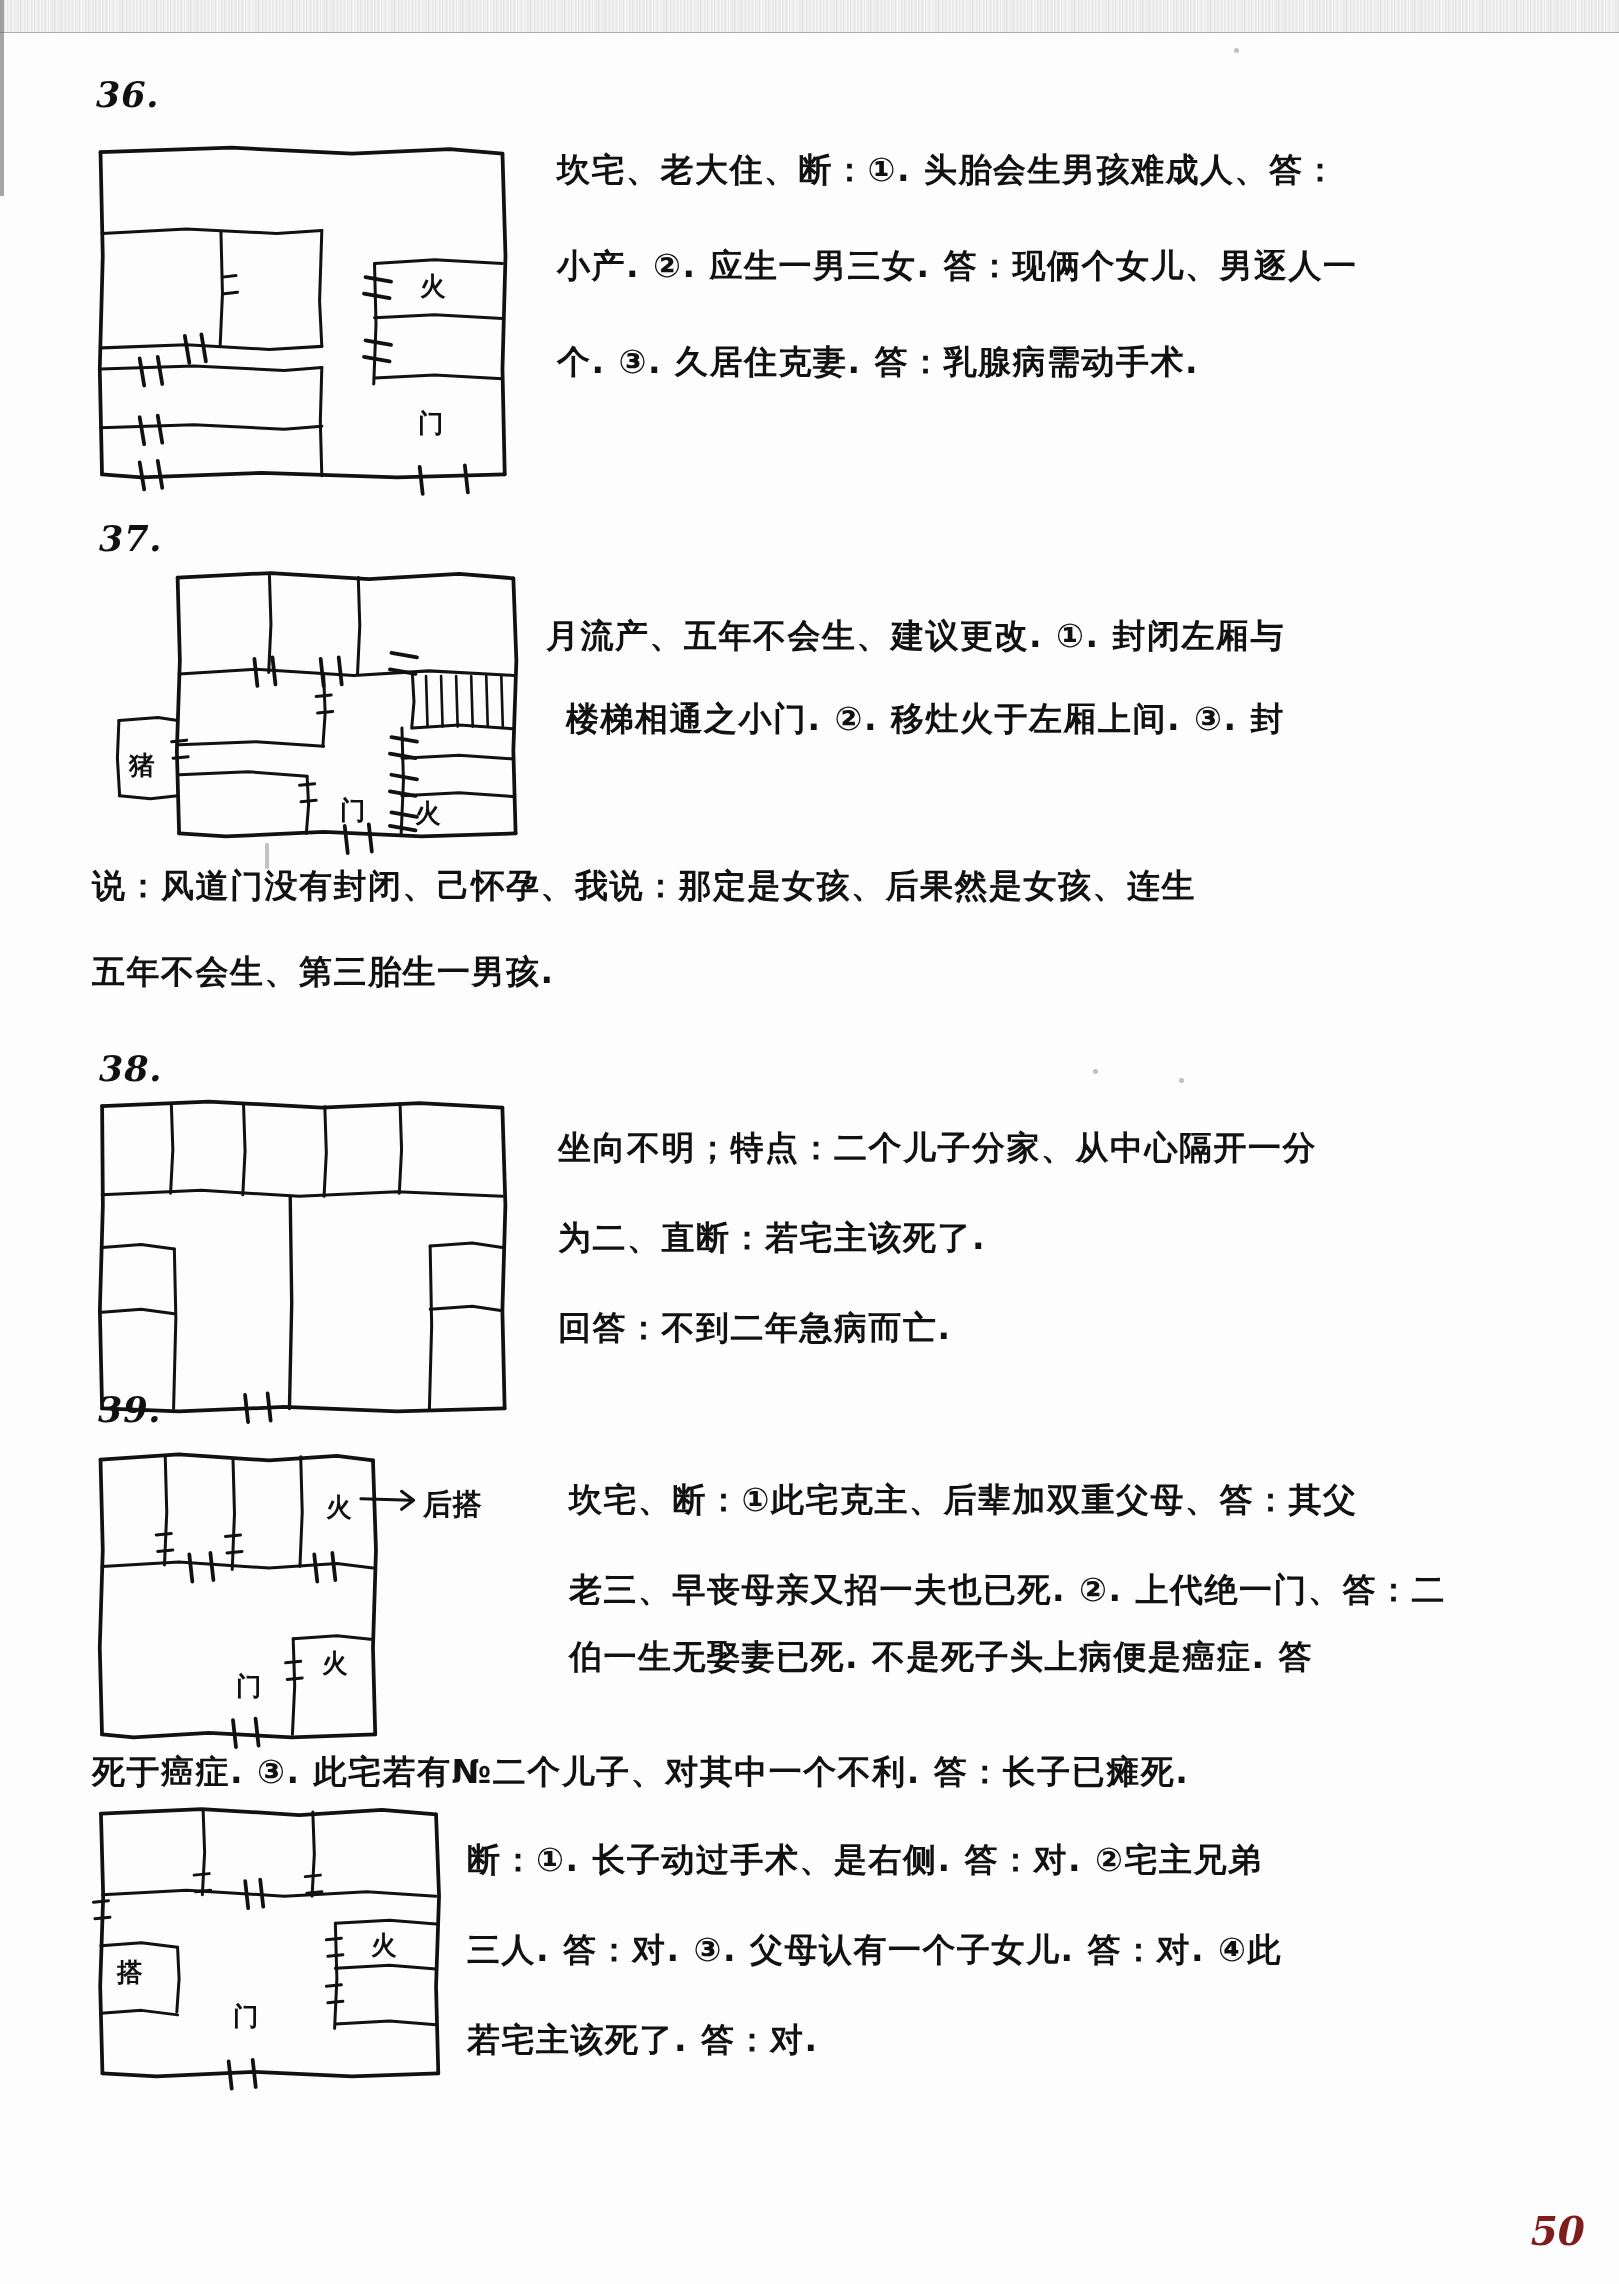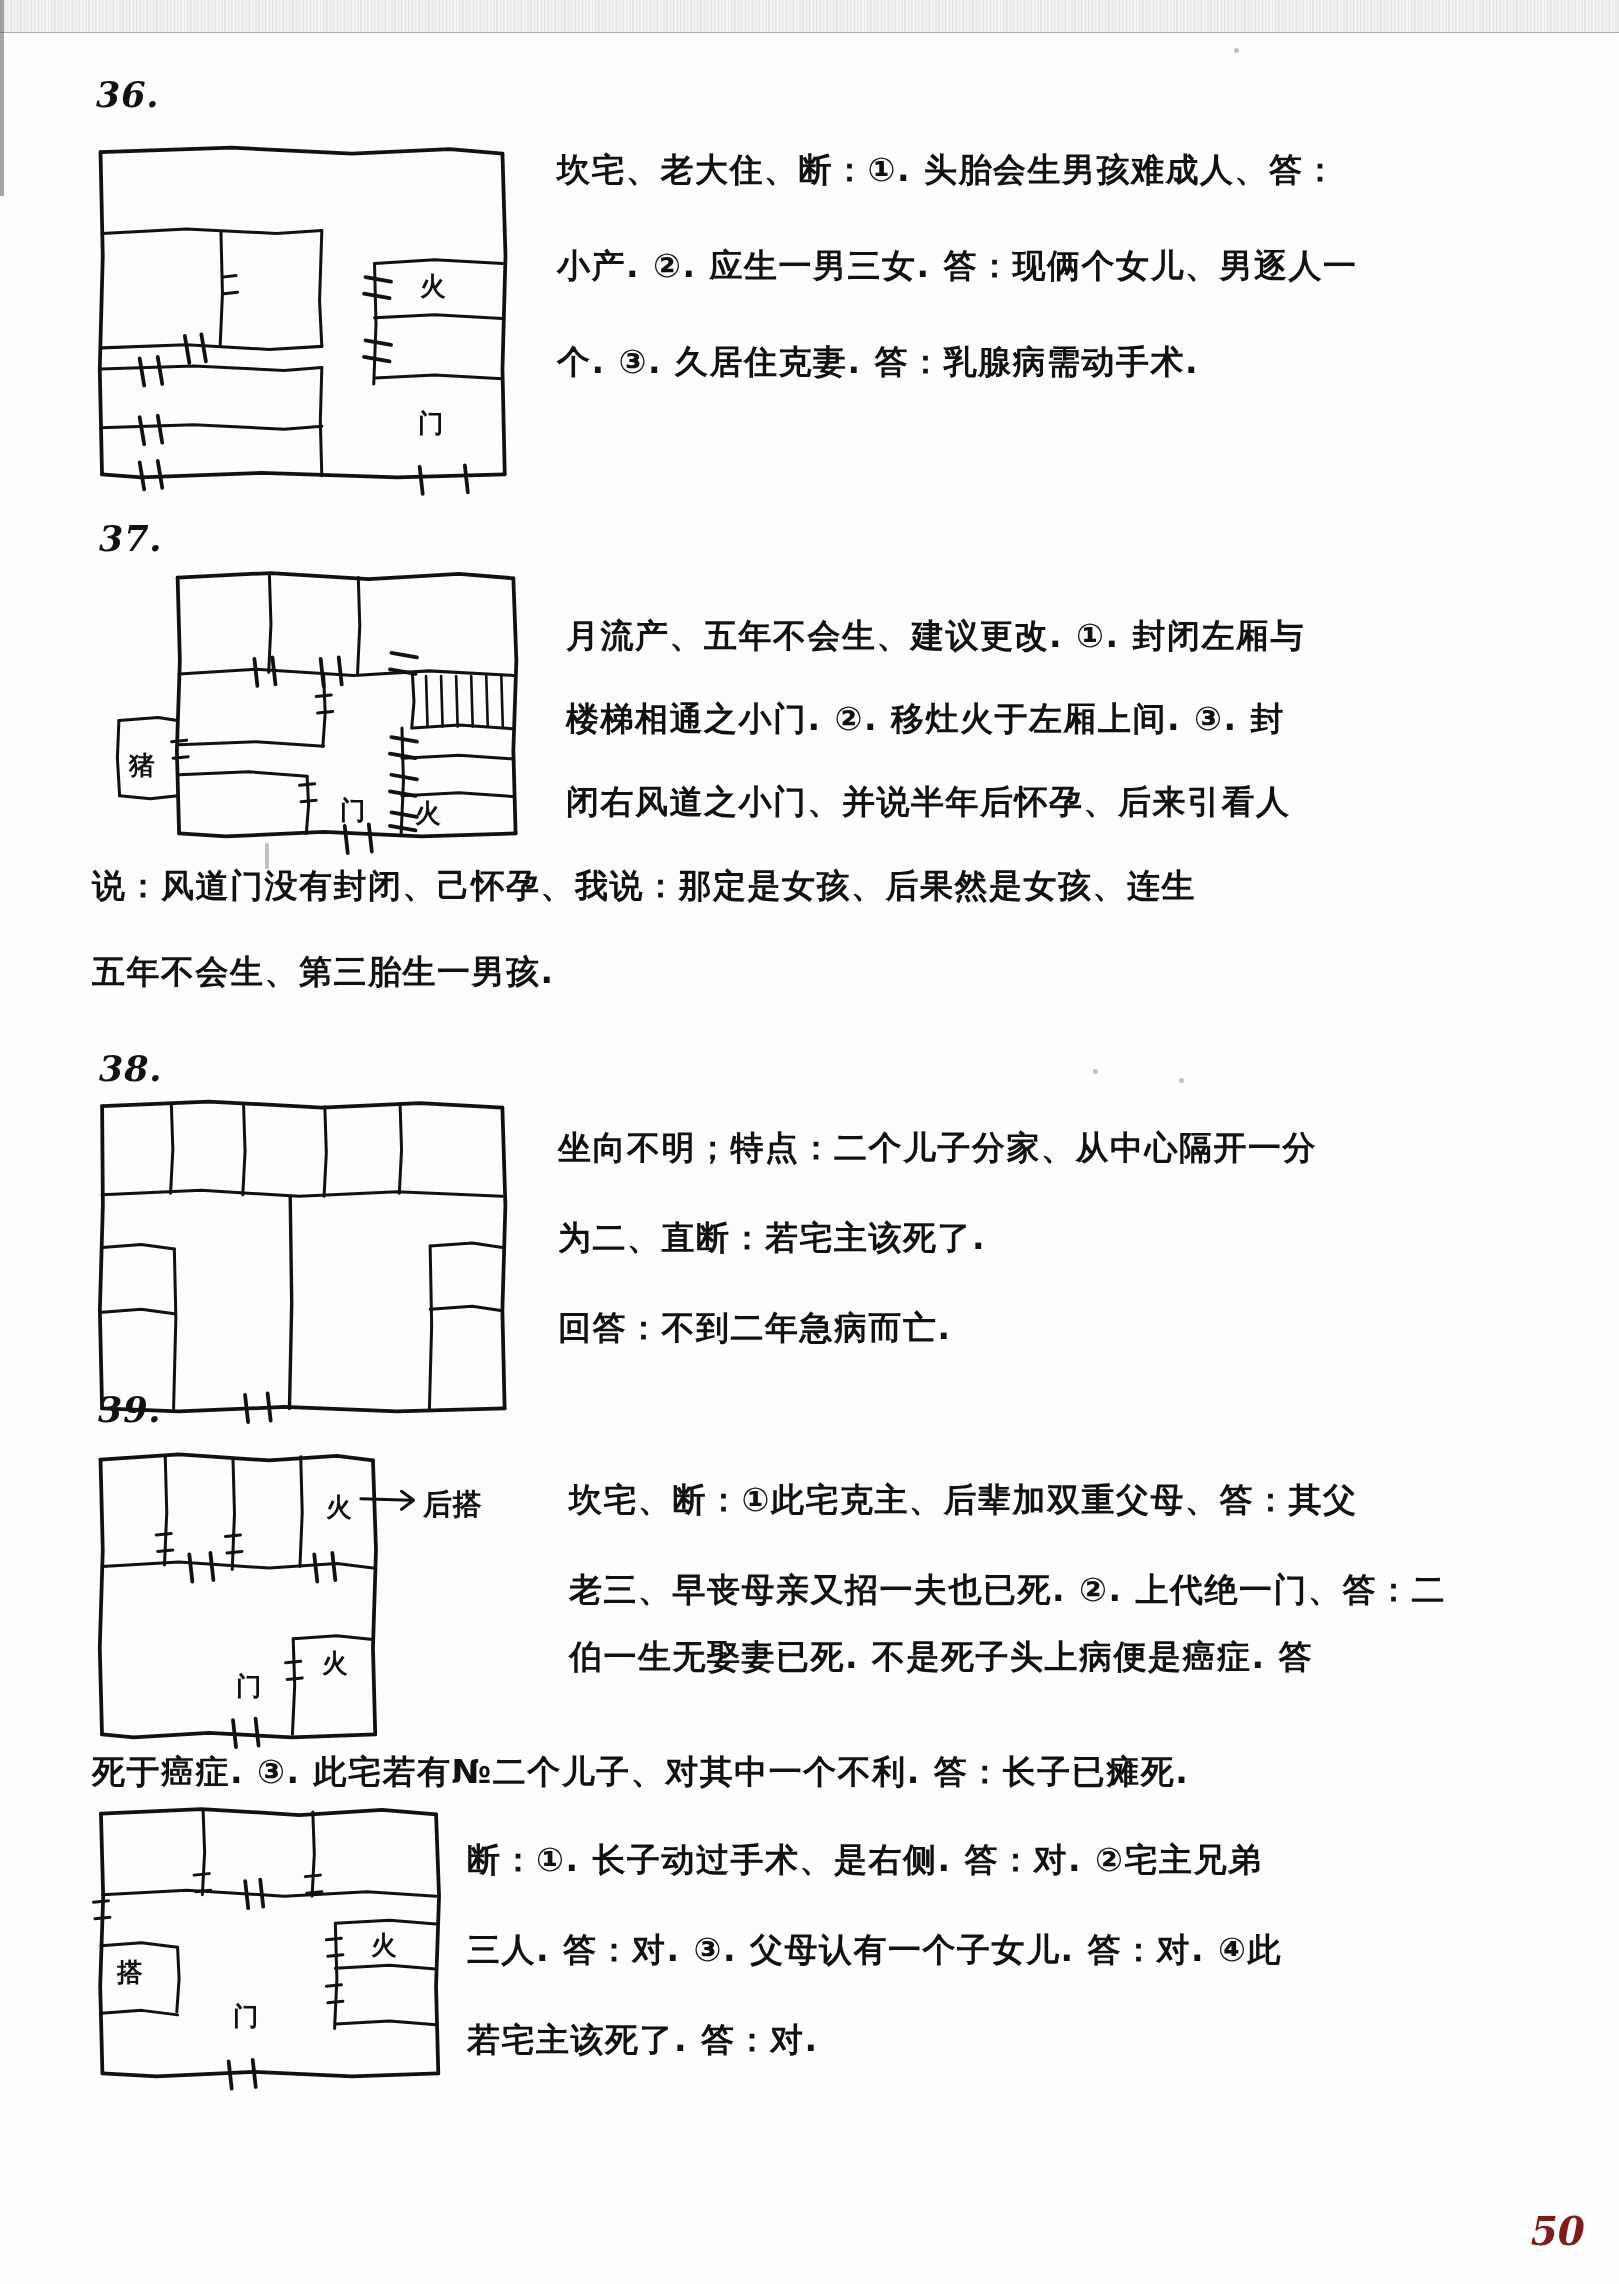--- a/index.html
+++ b/index.html
@@ -199,23 +199,22 @@
       <path d="M-72,200 L-20,196 L6,200" stroke-width="4"></path>
       <path d="M-72,200 L-74,250 L-71,300" stroke-width="4"></path>
       <path d="M-71,300 L-30,304 L6,300" stroke-width="4"></path>
       <path d="M-2,228 L18,226 M0,250 L20,248" stroke-width="4"></path>
     </svg>
     <div class="glyph" style="left:-44px;top:178px;">猪</div>
     <div class="glyph" style="left:167px;top:223px;">门</div>
     <div class="glyph" style="left:242px;top:226px;">火</div>
   </div>
 
-  <div class="hw line-37" style="left:566px;top:614px;">月流产、五年不会生、建议更改. ①. 封闭左厢与</div>
+  <div class="hw line-37" style="left:546px;top:614px;">月流产、五年不会生、建议更改. ①. 封闭左厢与</div>
   <div class="hw line-37" style="left:566px;top:697px;">楼梯相通之小门. ②. 移灶火于左厢上间. ③. 封</div>
-  <div class="hw line-37" style="left:566px;top:780px;">闭右风道之小门、并说半年后怀孕、后来引看人</div>
   <div class="hw line-37" style="left:92px;top:864px;">说：风道门没有封闭、己怀孕、我说：那定是女孩、后果然是女孩、连生</div>
   <div class="hw line-37" style="left:92px;top:950px;">五年不会生、第三胎生一男孩.</div>
 
   <div class="hw-num" style="left:99px;top:1048px;">38.</div>
 
   <div class="plan" style="left:96px;top:1100px;">
     <svg width="414" height="316" viewBox="0 0 550 420">
 
       <path d="M8,8 L150,2 L300,10 L430,4 L540,10" stroke-width="5"></path>
       <path d="M540,10 L544,140 L540,280 L543,410" stroke-width="5"></path>

